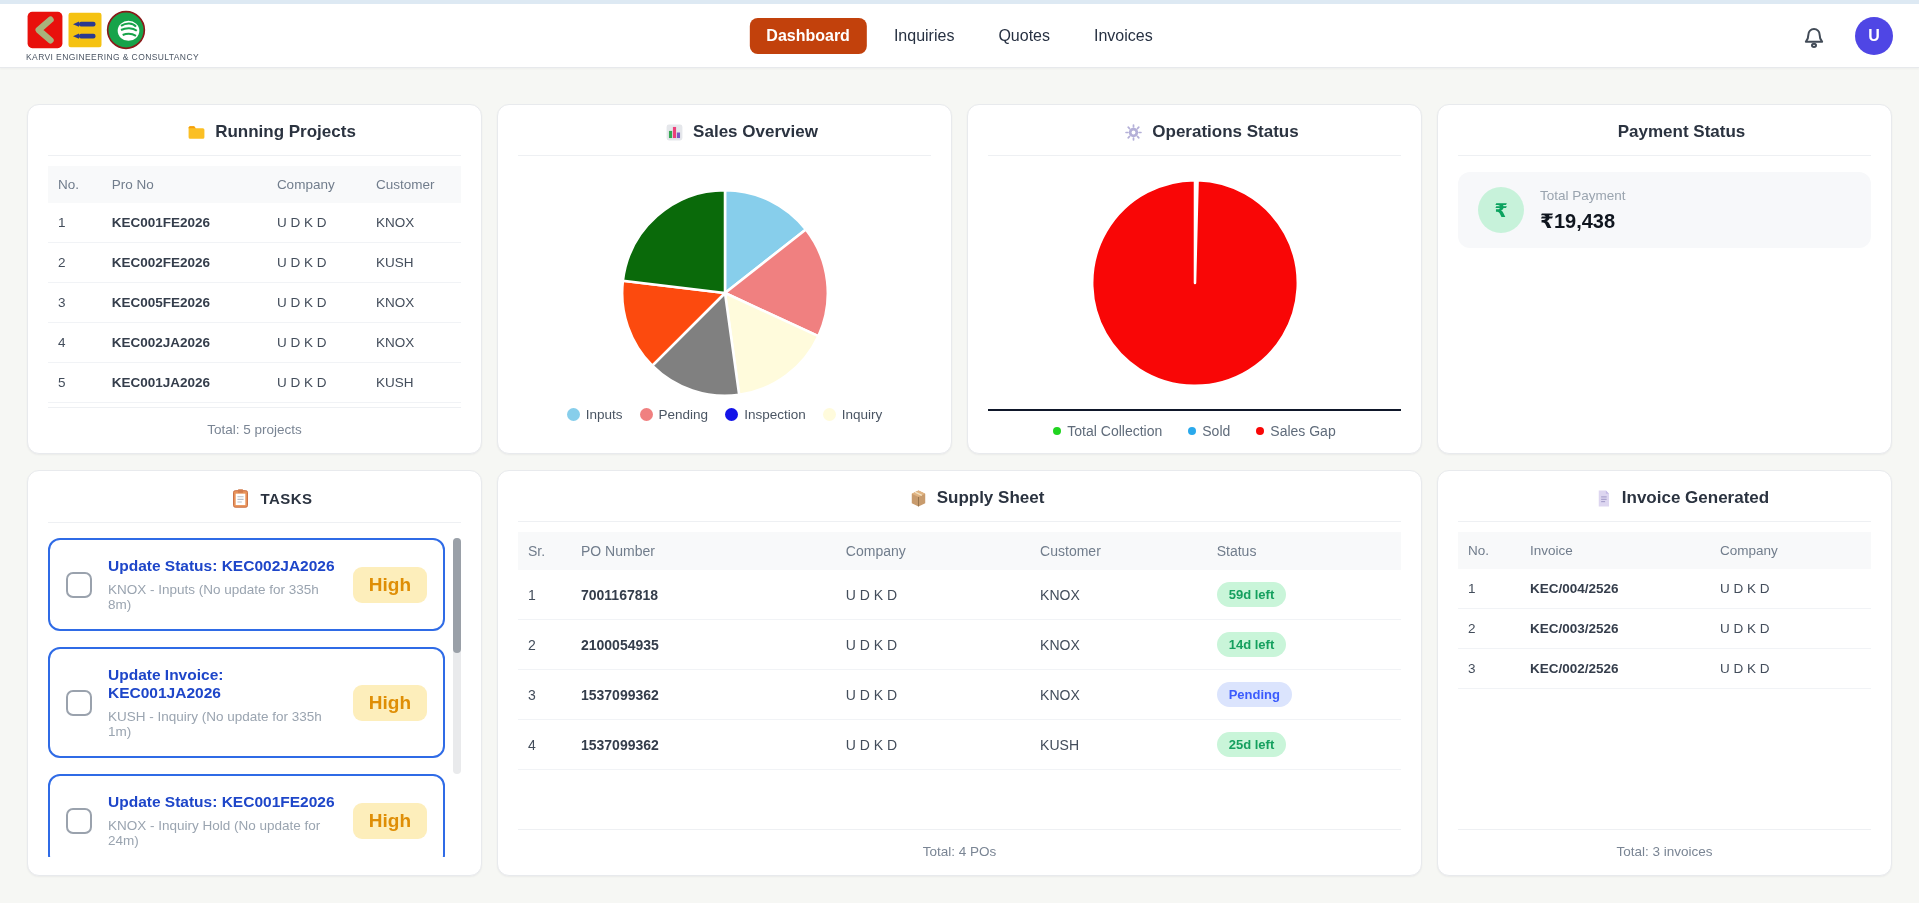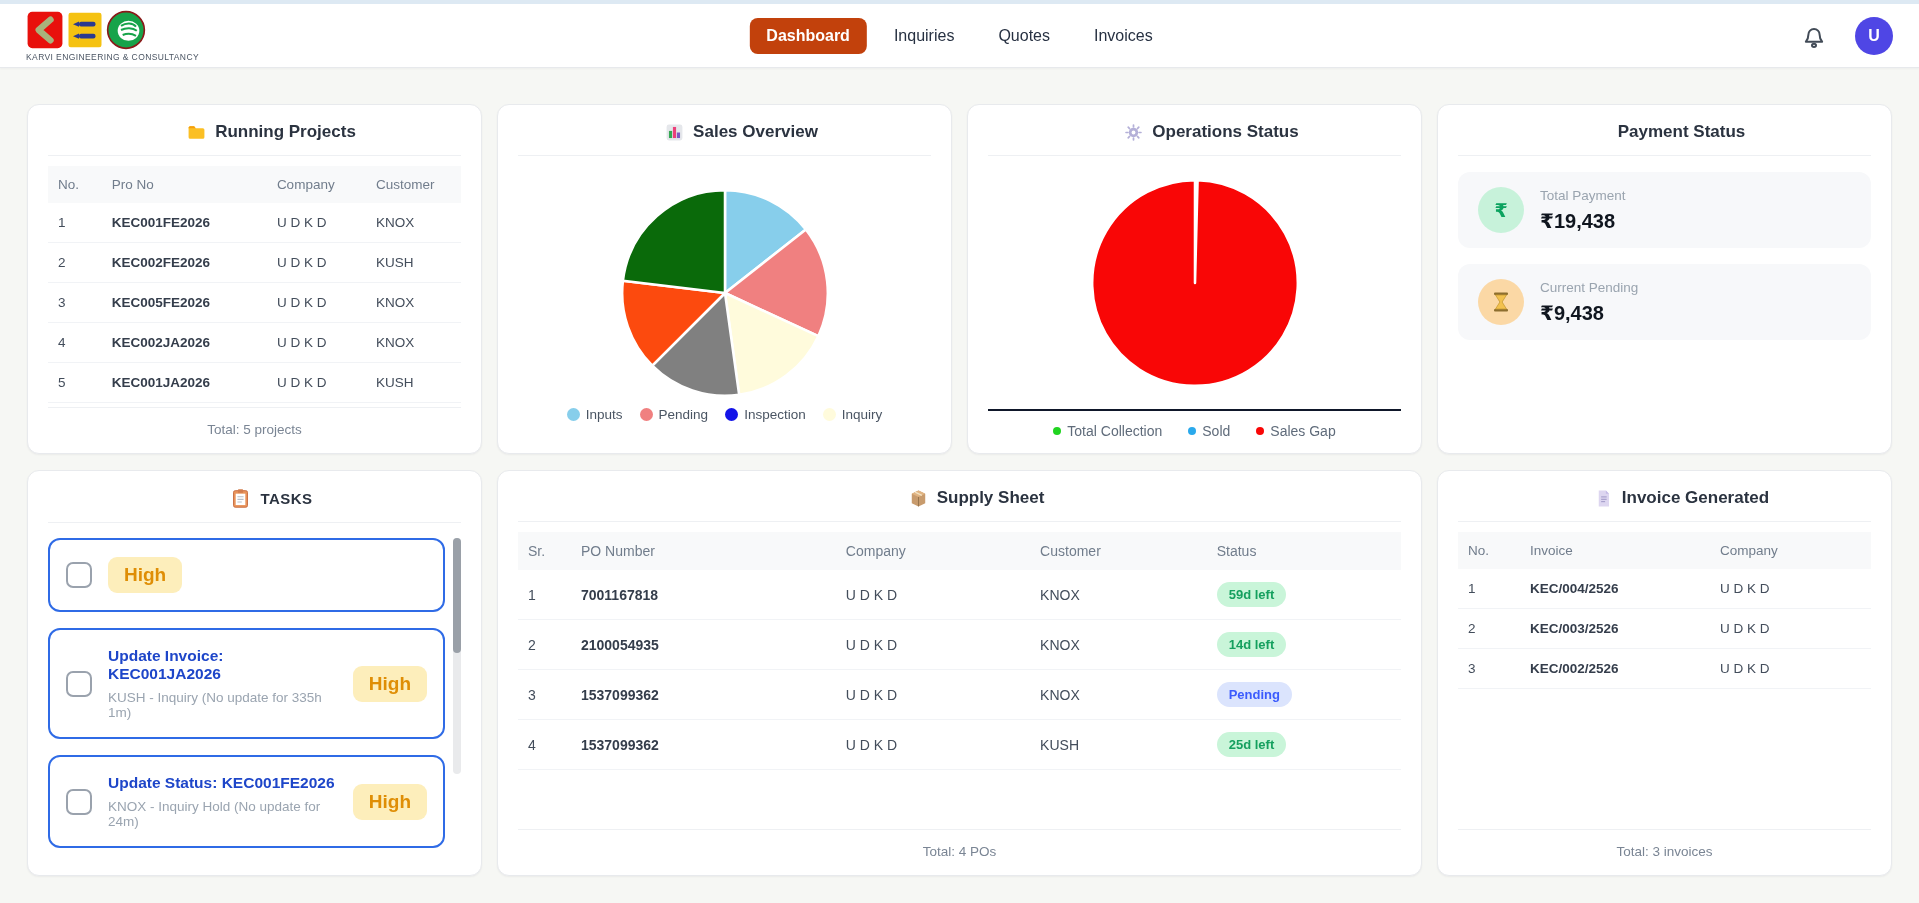--- a/index.html
+++ b/index.html
@@ -354,33 +354,20 @@
     </div>
     <div class="title-divider"></div>
     <div id="payment-rows">
         <div class="pay-row">
           <div class="pay-icon rupee" style="background: rgb(199, 242, 218);">₹</div>
           <div>
             <div class="pay-label">Total Payment</div>
             <div class="pay-value">₹19,438</div>
           </div>
         </div>
-        <div class="pay-row">
-          <div class="pay-icon" style="background: rgb(251, 216, 165);">
-            <svg viewBox="0 0 24 24" width="24" height="24">
-              <rect x="5" y="2.5" width="14" height="2.4" rx="1" fill="#8d6e2f"></rect>
-              <rect x="5" y="19.1" width="14" height="2.4" rx="1" fill="#8d6e2f"></rect>
-              <path d="M6.5 5h11l-4.4 7 4.4 7h-11l4.4-7z" fill="#f2c14e" stroke="#c79a33" stroke-width="0.8"></path>
-            </svg>
-          </div>
-          <div>
-            <div class="pay-label">Current Pending</div>
-            <div class="pay-value">₹9,438</div>
-          </div>
-        </div>
       </div>
   </section>
 
   <section class="card">
     <div class="card-title big">
       <span class="ticon" style="width:21px;height:21px">
         <svg viewBox="0 0 24 24">
             <rect x="4" y="3" width="16" height="19" rx="2" fill="#e8935a" stroke="#c5673a" stroke-width="1"></rect>
             <rect x="6.5" y="6.5" width="11" height="13" fill="#ffffff"></rect>
             <rect x="9" y="1.5" width="6" height="4" rx="1" fill="#d27d4e"></rect>
@@ -390,20 +377,24 @@
               <line x1="8.5" y1="16" x2="13.5" y2="16"></line>
             </g>
           </svg>
       </span>
       <span>TASKS</span>
     </div>
     <div class="title-divider"></div>
     <div class="task-list" id="task-list">
       <div class="task-item">
           <div class="task-check"></div>
+          <div class="task-text">
+            <div class="task-title">Update Status: KEC002JA2026</div>
+            <div class="task-sub">KNOX - Inputs (No update for 335h 8m)</div>
+          </div>
           <span class="task-badge">High</span>
         </div>
         <div class="task-item">
           <div class="task-check"></div>
           <div class="task-text">
             <div class="task-title">Update Invoice: KEC001JA2026</div>
             <div class="task-sub">KUSH - Inquiry (No update for 335h 1m)</div>
           </div>
           <span class="task-badge">High</span>
         </div>

